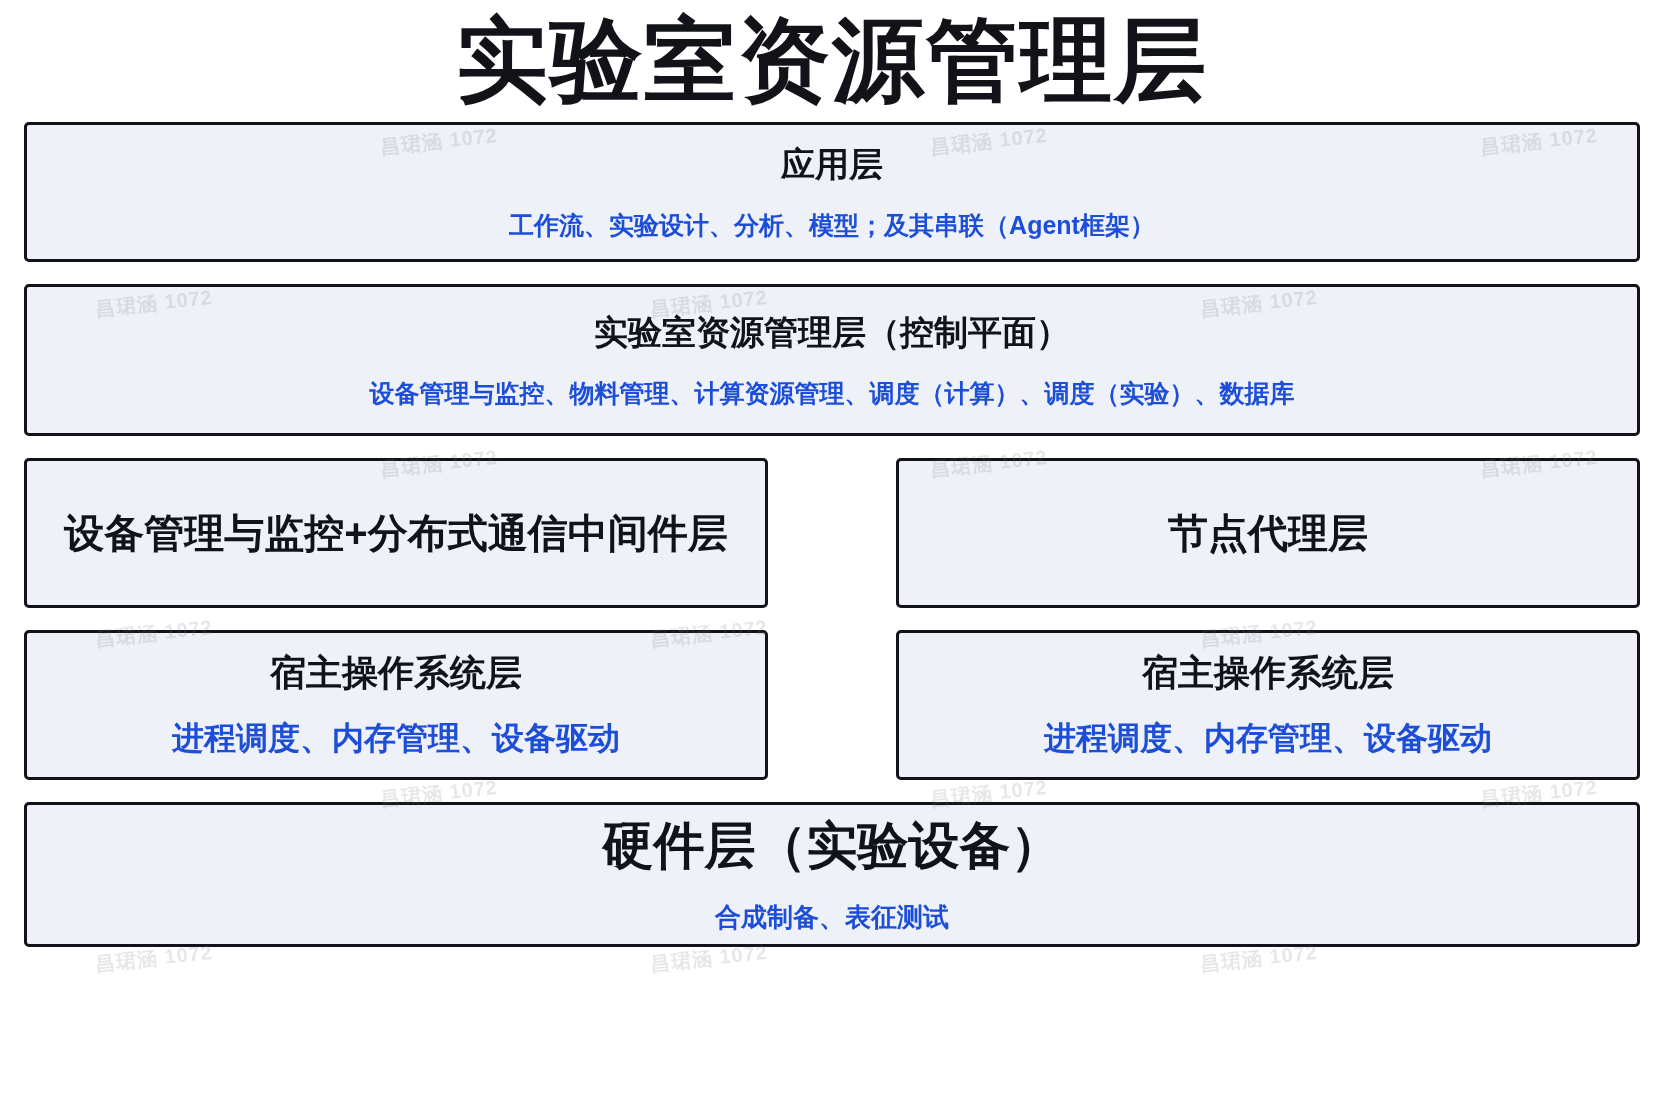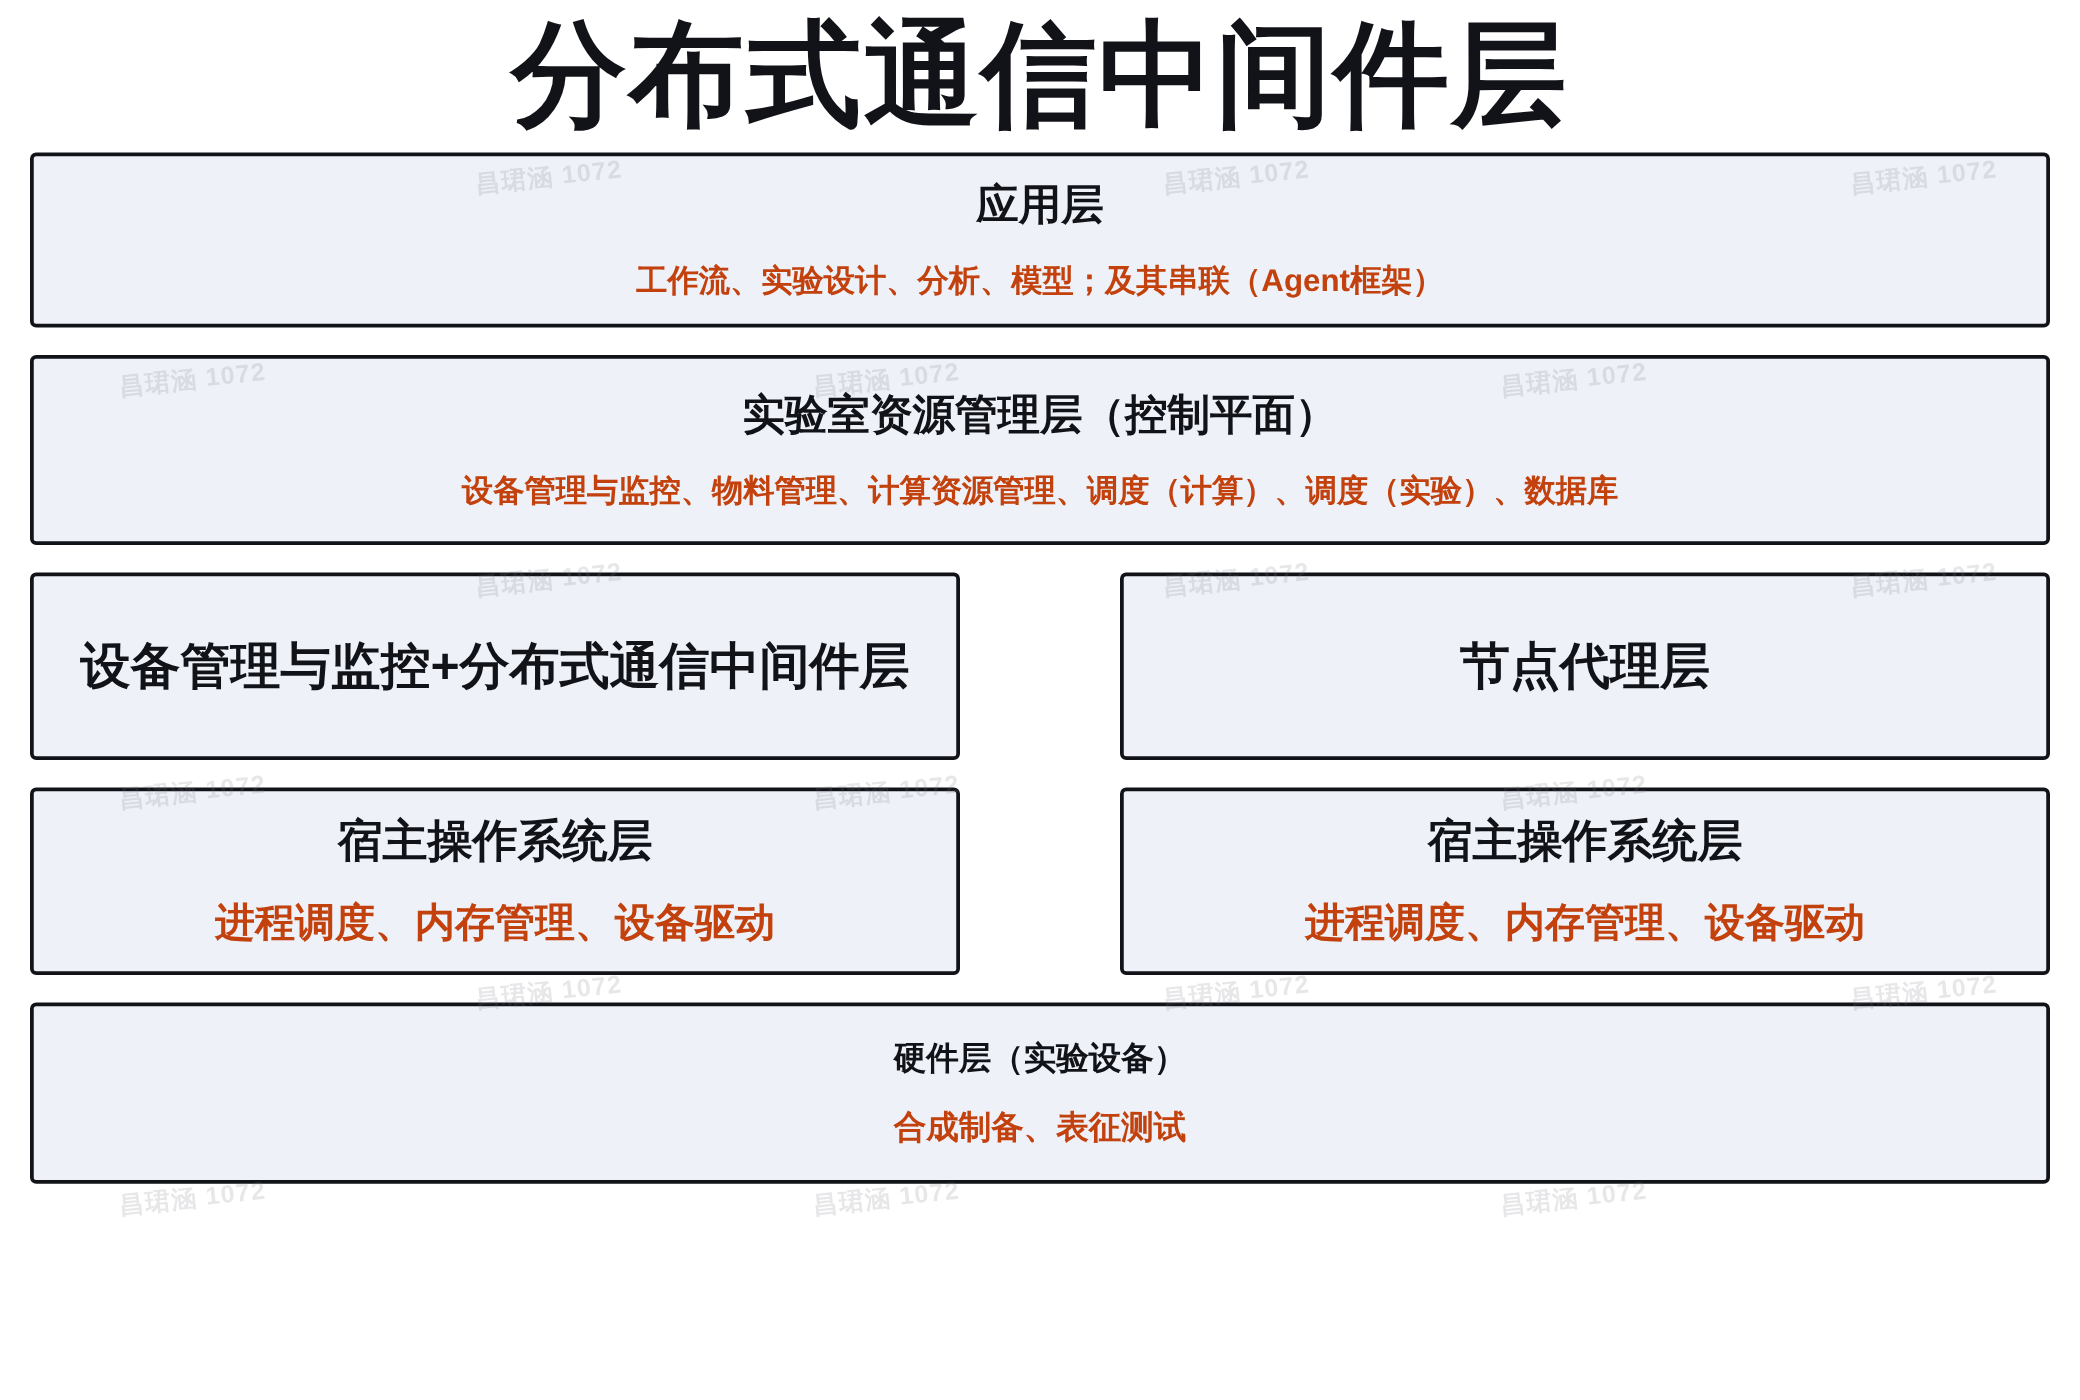--- a/index.html
+++ b/index.html
@@ -53,21 +53,21 @@
     font-size: 34px;
     font-weight: 700;
     line-height: 1.25;
     color: #111318;
   }
   .box .sub {
     font-size: 25px;
     font-weight: 700;
     line-height: 1.3;
     margin-top: 23px;
-    color: #c2410c;
+    color: #1d4ed8;
   }
 
   
   .row-full {
     margin-bottom: 22px;
   }
   #box-app { height: 140px; }
   #box-resource { height: 152px; text-align: center; }
 
   
@@ -78,21 +78,21 @@
   }
   .row-two > .box {
     flex: 1 1 0;
   }
   .row-mid .box { height: 150px; }
   .row-host .box { height: 150px; text-align: center; }
   .row-hw .box { height: 145px; }
 
   .row-mid .box .head { font-size: 40px; }
   .row-host .box .head { font-size: 36px; }
-  .row-hw .box .head { font-size: 26px; }
+  .row-hw .box .head { font-size: 51px; }
   .row-host .box .sub { font-size: 32px; }
   .row-hw .box .sub { font-size: 26px; text-align: right; }
 
   
   .wm {
     position: absolute;
     color: rgba(120, 124, 134, 0.18);
     font-size: 20px;
     font-weight: 700;
     letter-spacing: 1px;
@@ -100,21 +100,21 @@
     white-space: nowrap;
     transform: rotate(-6deg);
     user-select: none;
   }
 </style>
 </head>
 <body>
 
 <div class="page">
 
-  <div class="title">分布式通信中间件层</div>
+  <div class="title">实验室资源管理层</div>
 
   <div class="box row-full" id="box-app">
     <div class="head">应用层</div>
     <div class="sub">工作流、实验设计、分析、模型；及其串联（Agent框架）</div>
   </div>
 
   <div class="box row-full" id="box-resource">
     <div class="head">实验室资源管理层（控制平面）</div>
     <div class="sub">设备管理与监控、物料管理、计算资源管理、调度（计算）、调度（实验）、数据库</div>
   </div>

